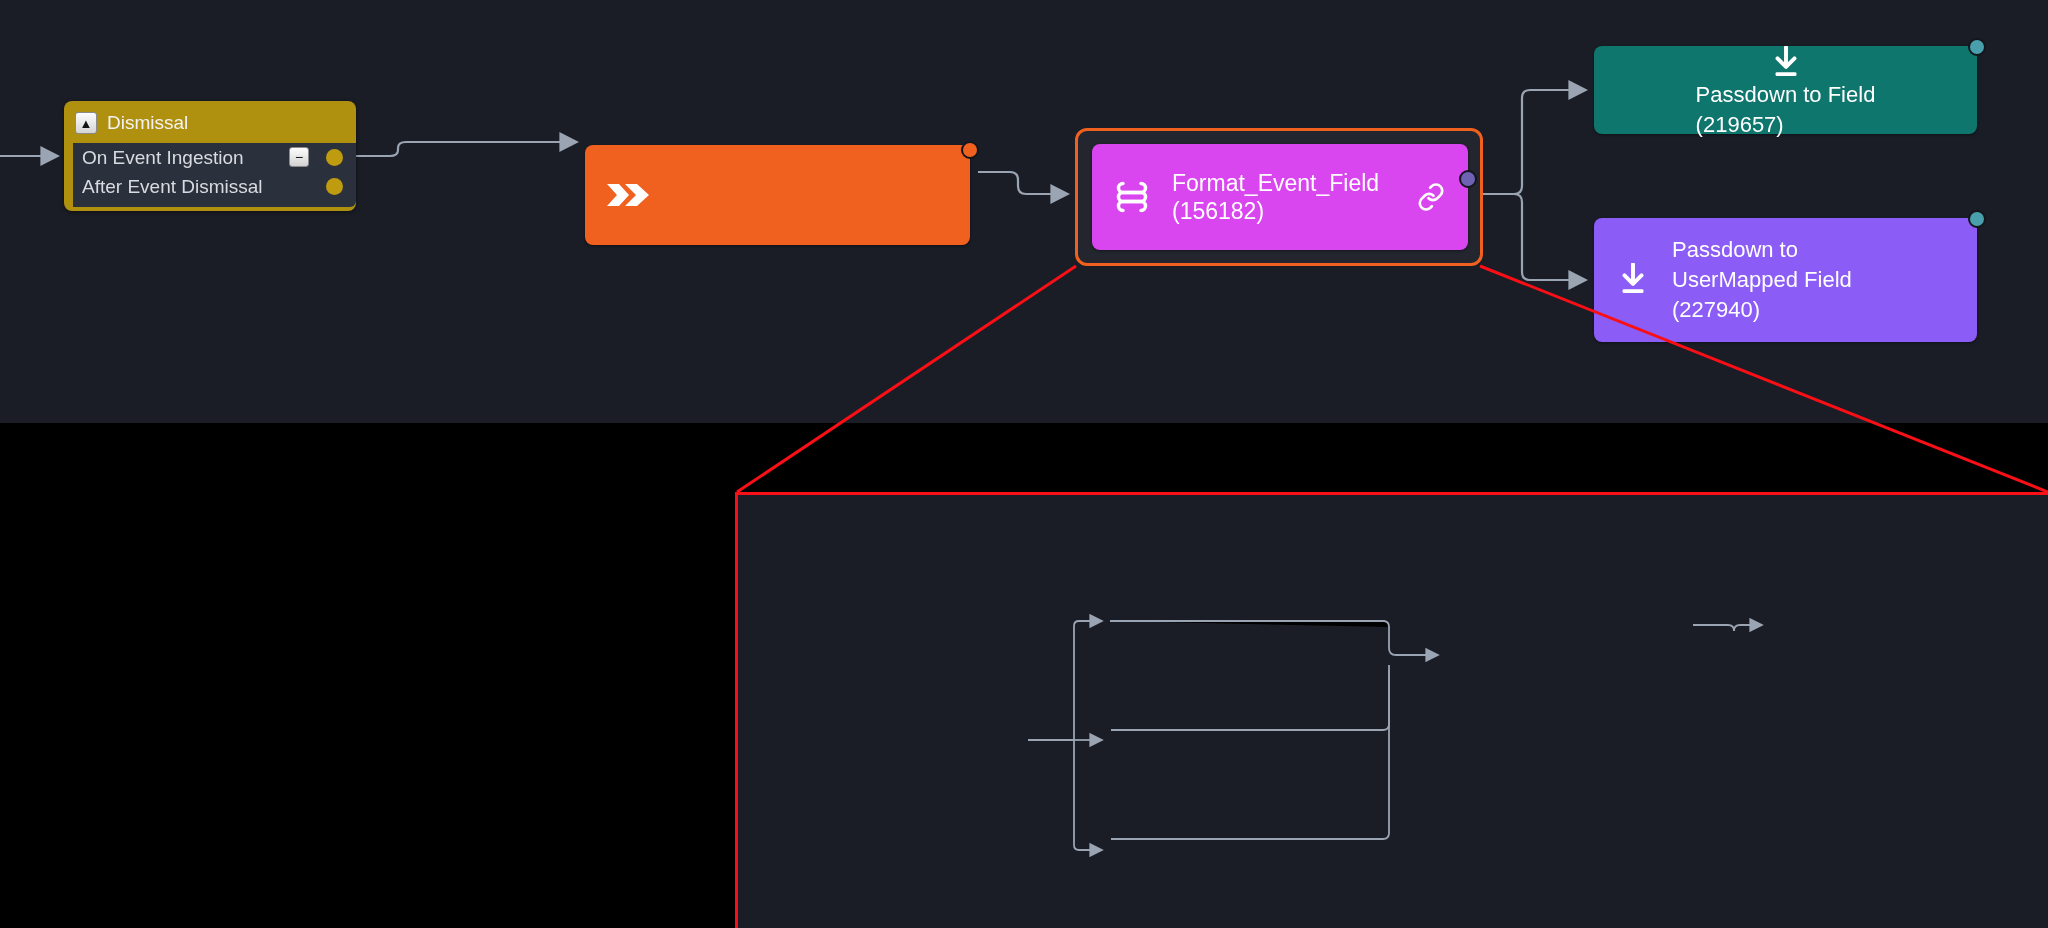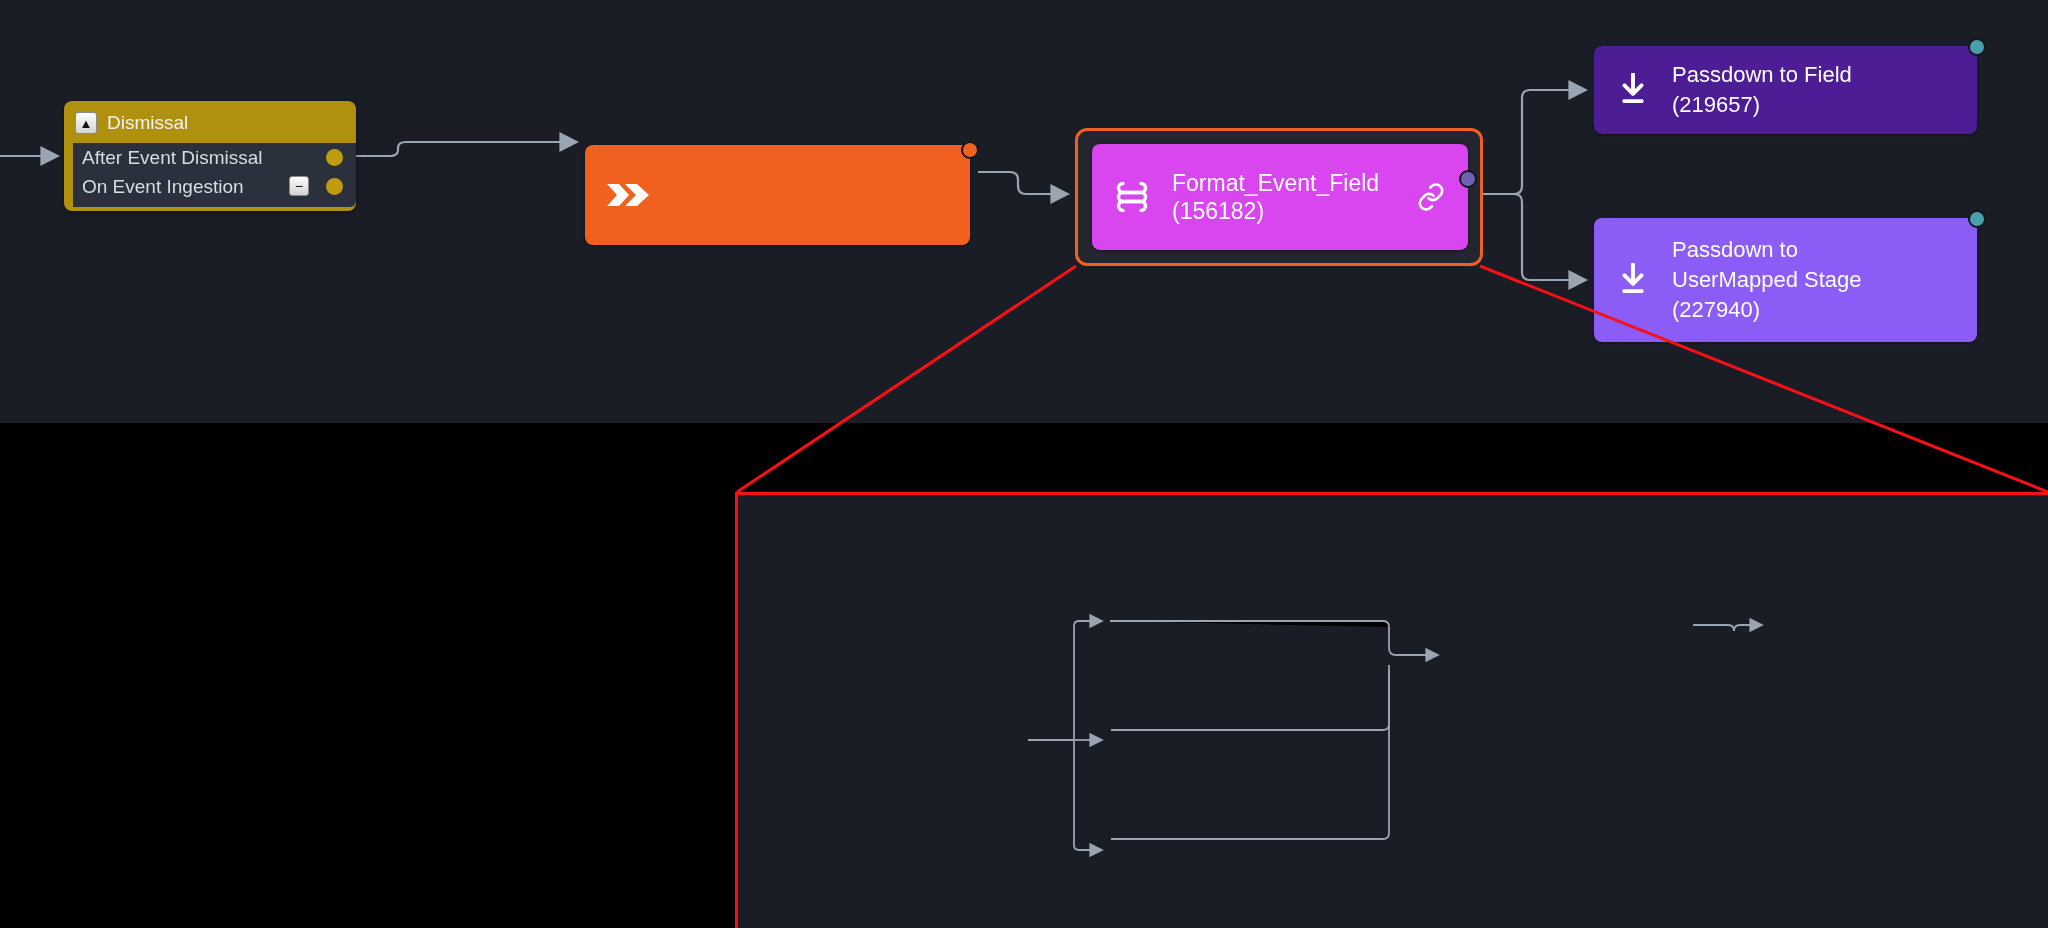--- a/index.html
+++ b/index.html
@@ -112,21 +112,21 @@
   }
   .n-format {
     left: 1092px; top: 144px; width: 376px; height: 106px;
     background: #d946ef;
   }
   .n-format .glyph { width: 80px; }
   .n-format .labels .l { font-size: 23px; line-height: 1.22; }
   .link-icon { position:absolute; right: 22px; top: 38px; }
 
   
-  .n-pd1 { left: 1594px; top: 46px; width: 383px; height: 88px; background: #4c1d95; }
+  .n-pd1 { left: 1594px; top: 46px; width: 383px; height: 88px; background: #0f766e; flex-direction: column; }
   .n-pd2 { left: 1594px; top: 218px; width: 383px; height: 124px; background: #8b5cf6; }
   .n-pd1 .glyph, .n-pd2 .glyph { width: 78px; }
   .n-pd1 .labels .l, .n-pd2 .labels .l { font-size: 22px; line-height: 1.36; }
 
   
   .port-orange { background:#f0601f; width:18px; height:18px; }
   .port-purple { background:#6f62b5; width:18px; height:18px; }
   .port-teal   { background:#49a0ac; width:18px; height:18px; }
 </style>
 </head>
@@ -154,26 +154,26 @@
       <path d="M1478,194 L1514,194 Q1522,194 1522,202 L1522,272 Q1522,280 1530,280 L1586,280" stroke="#9aa4b2" stroke-width="2.2" fill="none" marker-end="url(#arrow)"></path>
     </svg>
 
     <div class="trigger-node">
       <div class="trigger-head">
         <span class="trigger-collapse">▲</span>
         <span>Dismissal</span>
       </div>
       <div class="trigger-body">
         <div class="trigger-row">
-          <span>After Event Dismissal</span>
+          <span>On Event Ingestion</span>
+          <span class="minus-box">−</span>
           <span class="trig-dot"></span>
         </div>
         <div class="trigger-row">
-          <span>On Event Ingestion</span>
-          <span class="minus-box">−</span>
+          <span>After Event Dismissal</span>
           <span class="trig-dot"></span>
         </div>
       </div>
     </div>
 
     <div class="node n-initial">
       <span class="glyph">
         <svg width="46" height="30" viewBox="0 0 46 30">
             <path d="M2,4 L14,4 L24,15 L14,26 L2,26 L12,15 Z" fill="#fff"></path>
             <path d="M20,4 L32,4 L44,15 L32,26 L20,26 L31,15 Z" fill="#fff"></path>
@@ -219,21 +219,21 @@
 
     <div class="node n-pd2">
       <span class="glyph">
         <svg width="32" height="34" viewBox="0 0 24 26">
             <path d="M12 1 L12 14 M12 16 L5.5 9.5 M12 16 L18.5 9.5" stroke="#fff" stroke-width="3" fill="none" stroke-linecap="round"></path>
             <rect x="4" y="20" width="16" height="3" fill="#fff" rx="1"></rect>
           </svg>
       </span>
       <span class="labels">
         <span class="l">Passdown to</span>
-        <span class="l">UserMapped Stage</span>
+        <span class="l">UserMapped Field</span>
         <span class="l">(227940)</span>
       </span>
       <span class="port port-teal" style="right:-9px; top:-8px;"></span>
     </div>
   </div>
 
   <div class="gap-black"></div>
 
   <svg class="zoom-lines">
     <path d="M1076,266 L737,492" stroke="#fa0f16" stroke-width="3" fill="none"></path>

